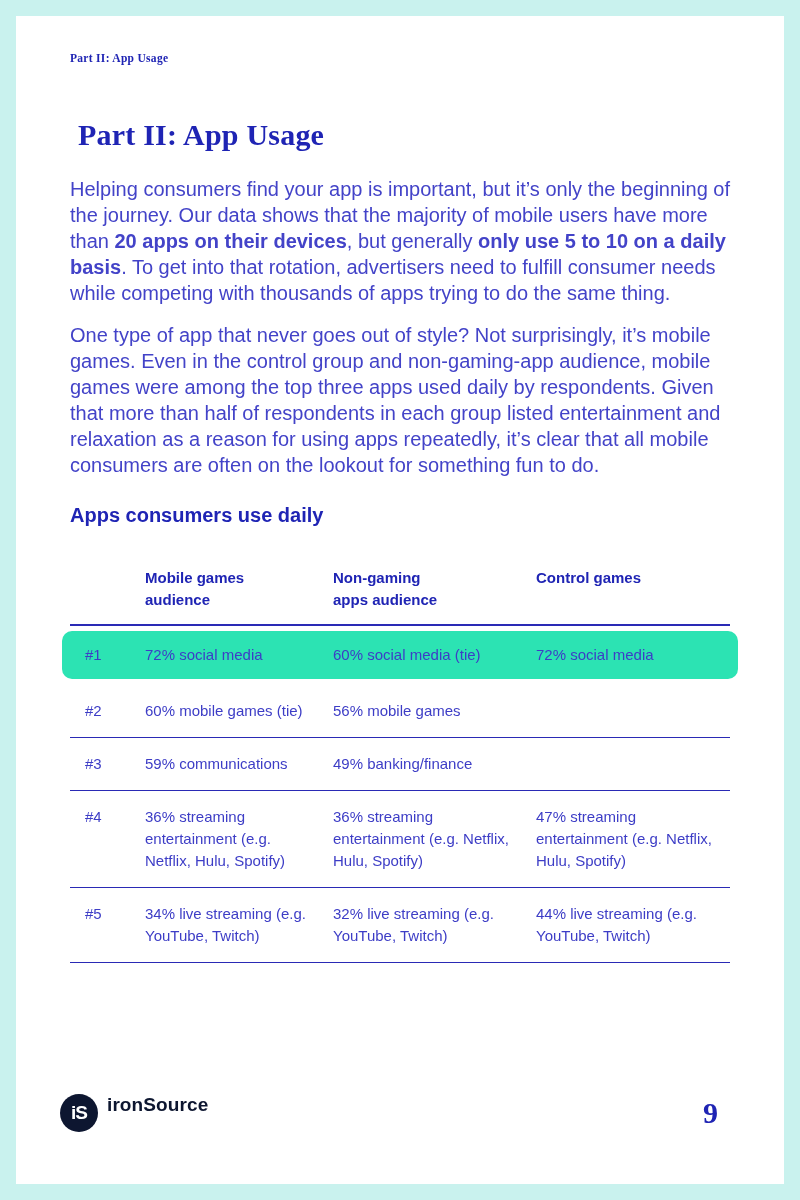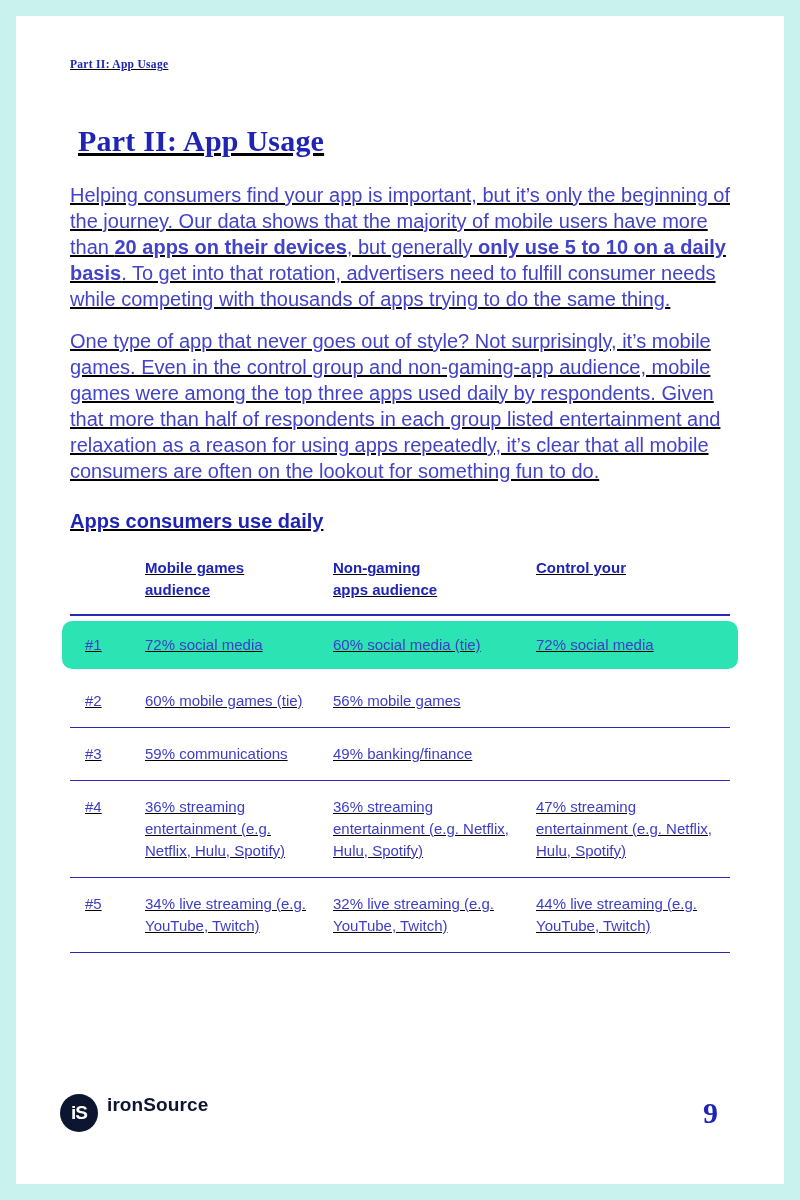--- a/index.html
+++ b/index.html
@@ -3,21 +3,21 @@
 <meta charset="utf-8">
 <style>
   :root{
     --frame:#c9f2ee; --page:#ffffff; --heading:#1f24b4; --body:#4343c8;
     --table-text:#3d3dc6; --highlight:#2ce3b3; --rule:#2a2ab5; --navy:#0d1630;
   }
   *{box-sizing:border-box; margin:0; padding:0;}
   html,body{width:800px; height:1200px;}
   body{font-family:"Liberation Sans", sans-serif; background:var(--frame);}
   .frame{width:800px; height:1200px; background:var(--frame); padding:16px;}
-  .page{position:relative; width:100%; height:100%; background:var(--page); padding:6px 54px;text-decoration:underline;}
+  .page{position:relative; width:100%; height:100%; background:var(--page); padding:0 54px;}
 
   .running-header{
     padding-top:36px; font-family:"Liberation Serif", serif; font-weight:bold;
     font-size:11.5px; letter-spacing:.3px; color:var(--heading);
   }
   .title{
     margin-top:54px; padding-left:8px; font-family:"Liberation Serif", serif;
     font-weight:bold; font-size:30px; color:var(--heading); letter-spacing:.2px;
   }
   .body-copy{margin-top:24px;}
@@ -31,20 +31,21 @@
   }
 
   .apps-table{margin-top:24px; color:var(--table-text); font-size:15px;}
   .thead, .trow{
     display:grid; grid-template-columns:75px 188px 203px 1fr; align-items:start;
   }
   .thead{border-bottom:2px solid var(--rule); padding-bottom:13px;}
   .th{
     font-weight:bold; color:var(--heading); font-size:15px; line-height:22px;
     white-space:pre-line;
+    margin-top:16px;
   }
   .trow{padding:15px 0; line-height:22px;}
   .trow .rank{padding-left:15px;}
   .trow .cell{padding-right:18px;}
   .trow:not(.highlight){border-bottom:1px solid var(--rule);}
   .trow.highlight{
     background:var(--highlight); border-radius:10px;
     margin:5px -8px 6px; padding:13px 8px;
   }
 
@@ -84,21 +85,21 @@
 
     <div class="table-caption">Apps consumers use daily</div>
 
     <div class="apps-table">
       <div class="thead">
           <div></div>
           <div class="th">Mobile games
 audience</div>
           <div class="th">Non-gaming
 apps audience</div>
-          <div class="th">Control your</div>
+          <div class="th">Control games</div>
         </div>
       <div class="tbody">
           <div class="trow highlight">
             <div class="rank">#1</div>
             <div class="cell">72% social media</div>
             <div class="cell">60% social media (tie)</div>
             <div class="cell">72% social media</div>
           </div>
           <div class="trow">
             <div class="rank">#2</div>

